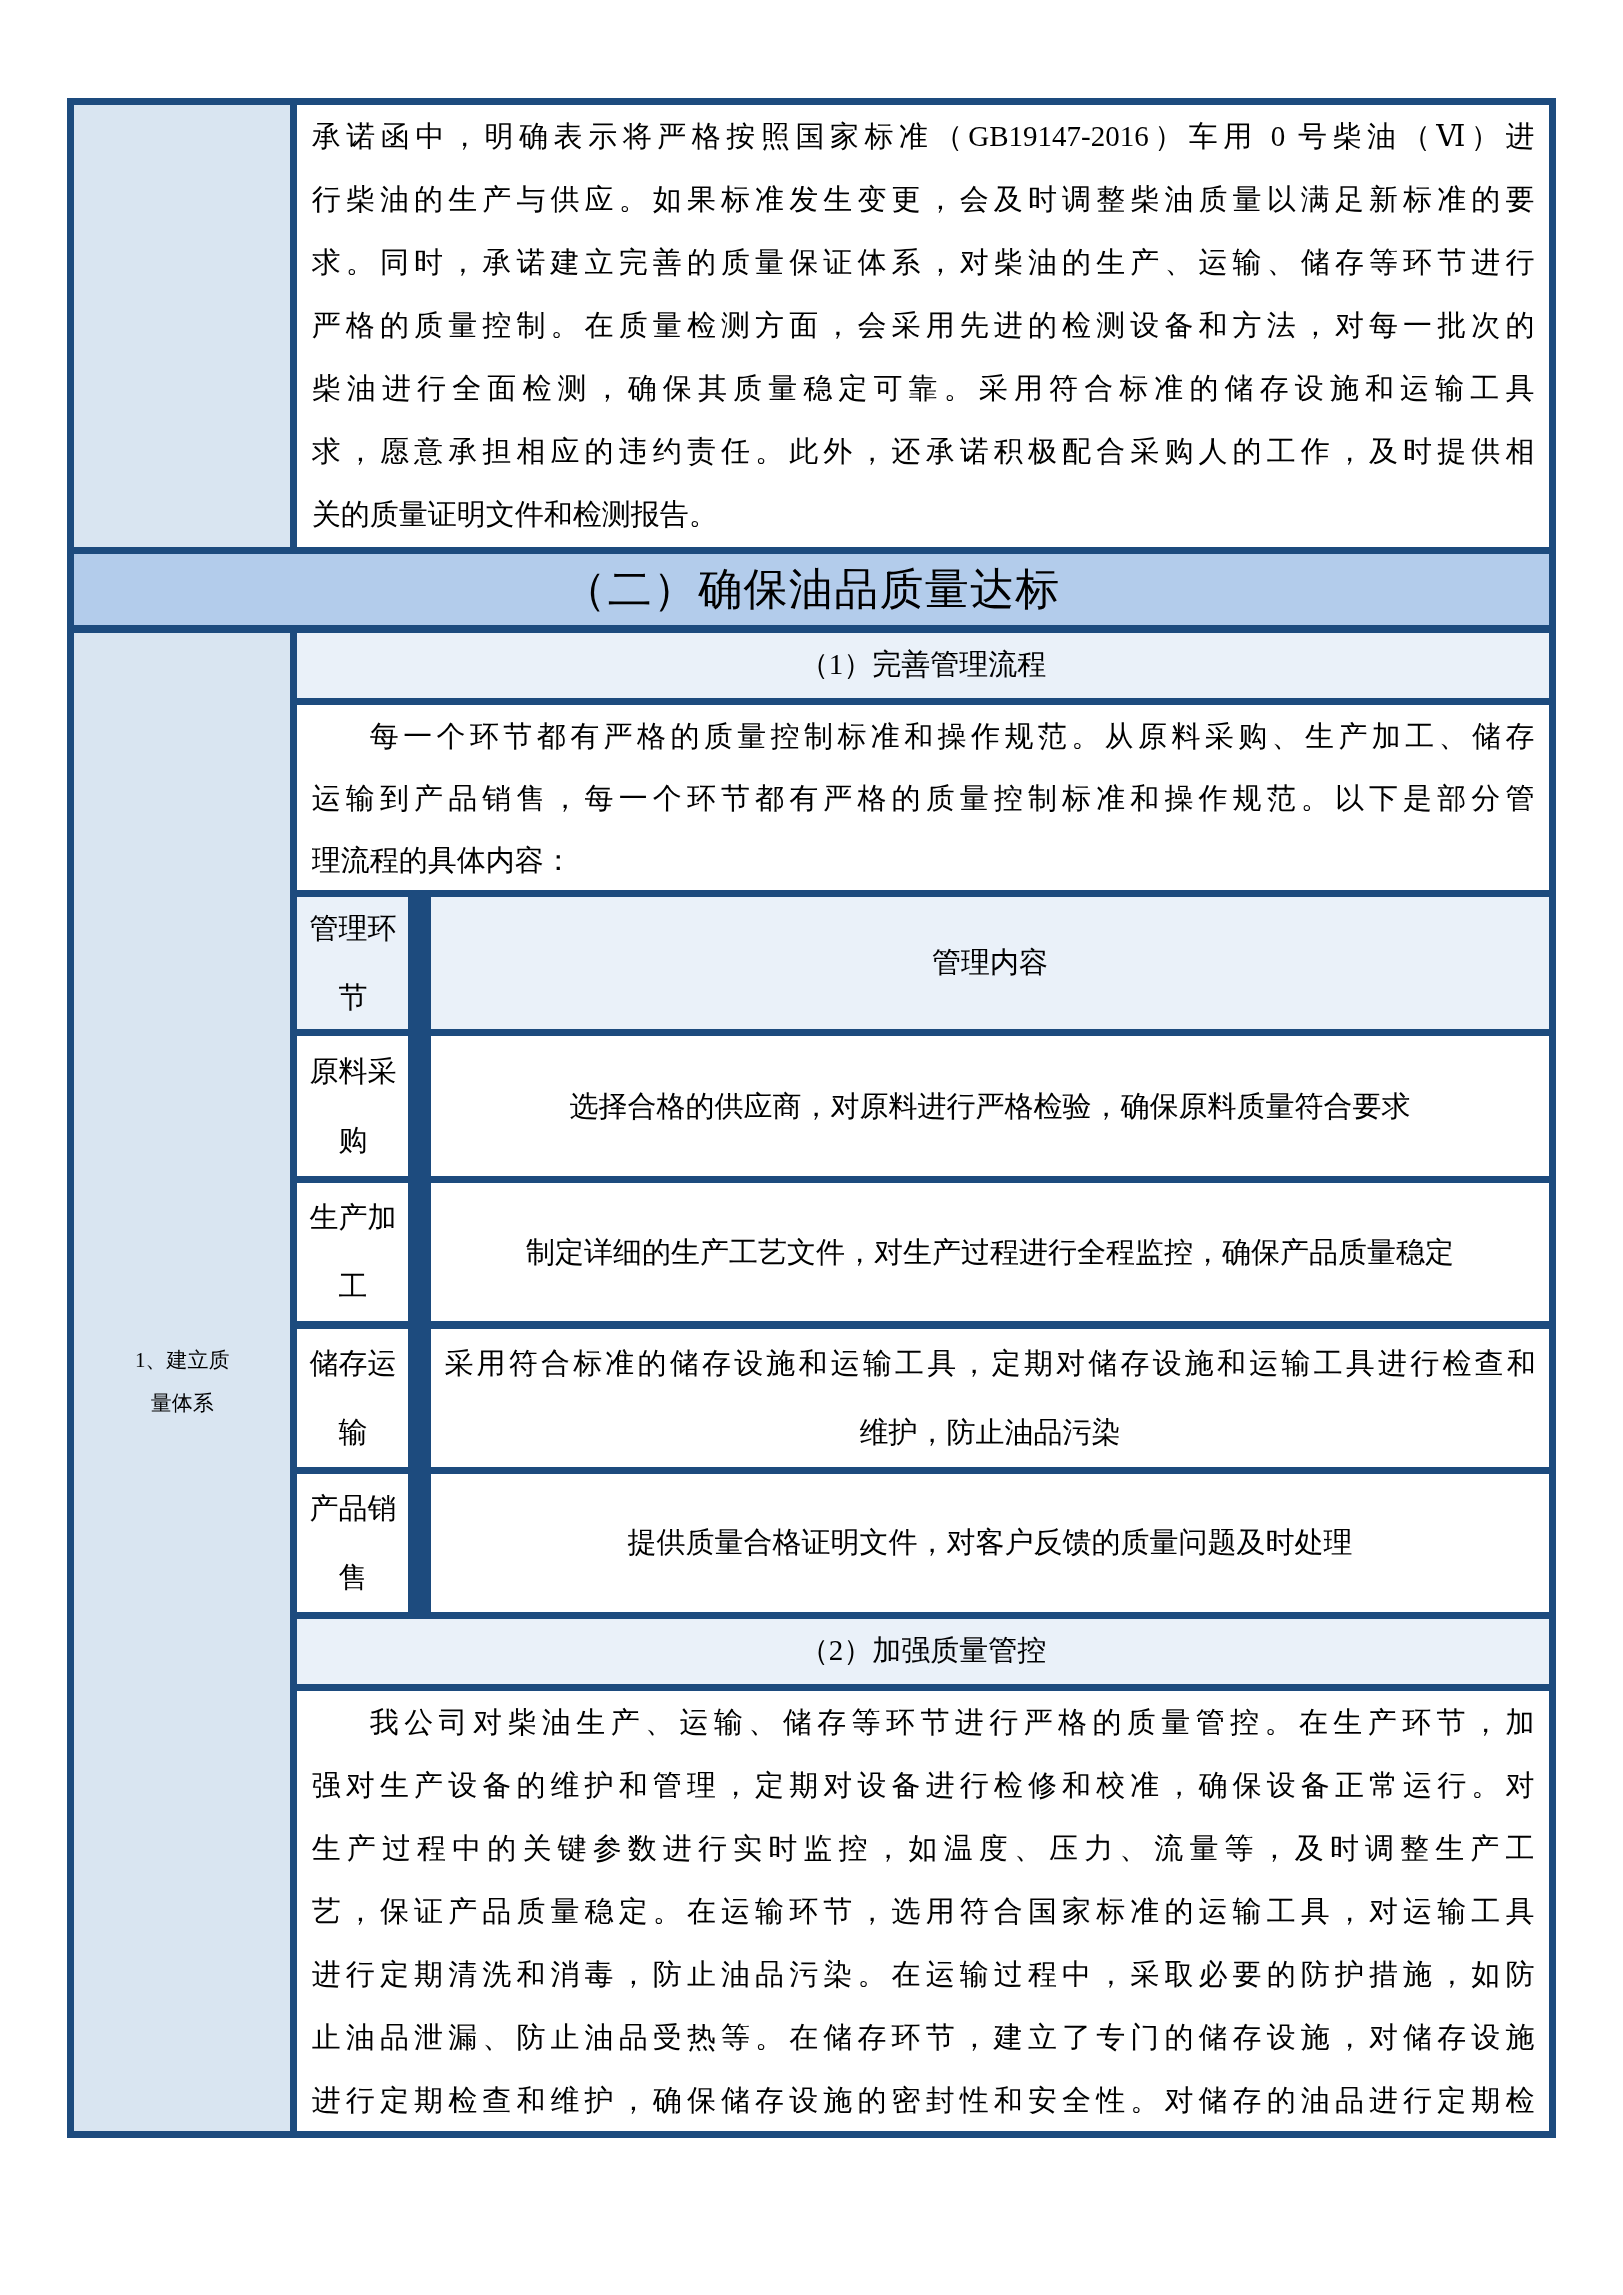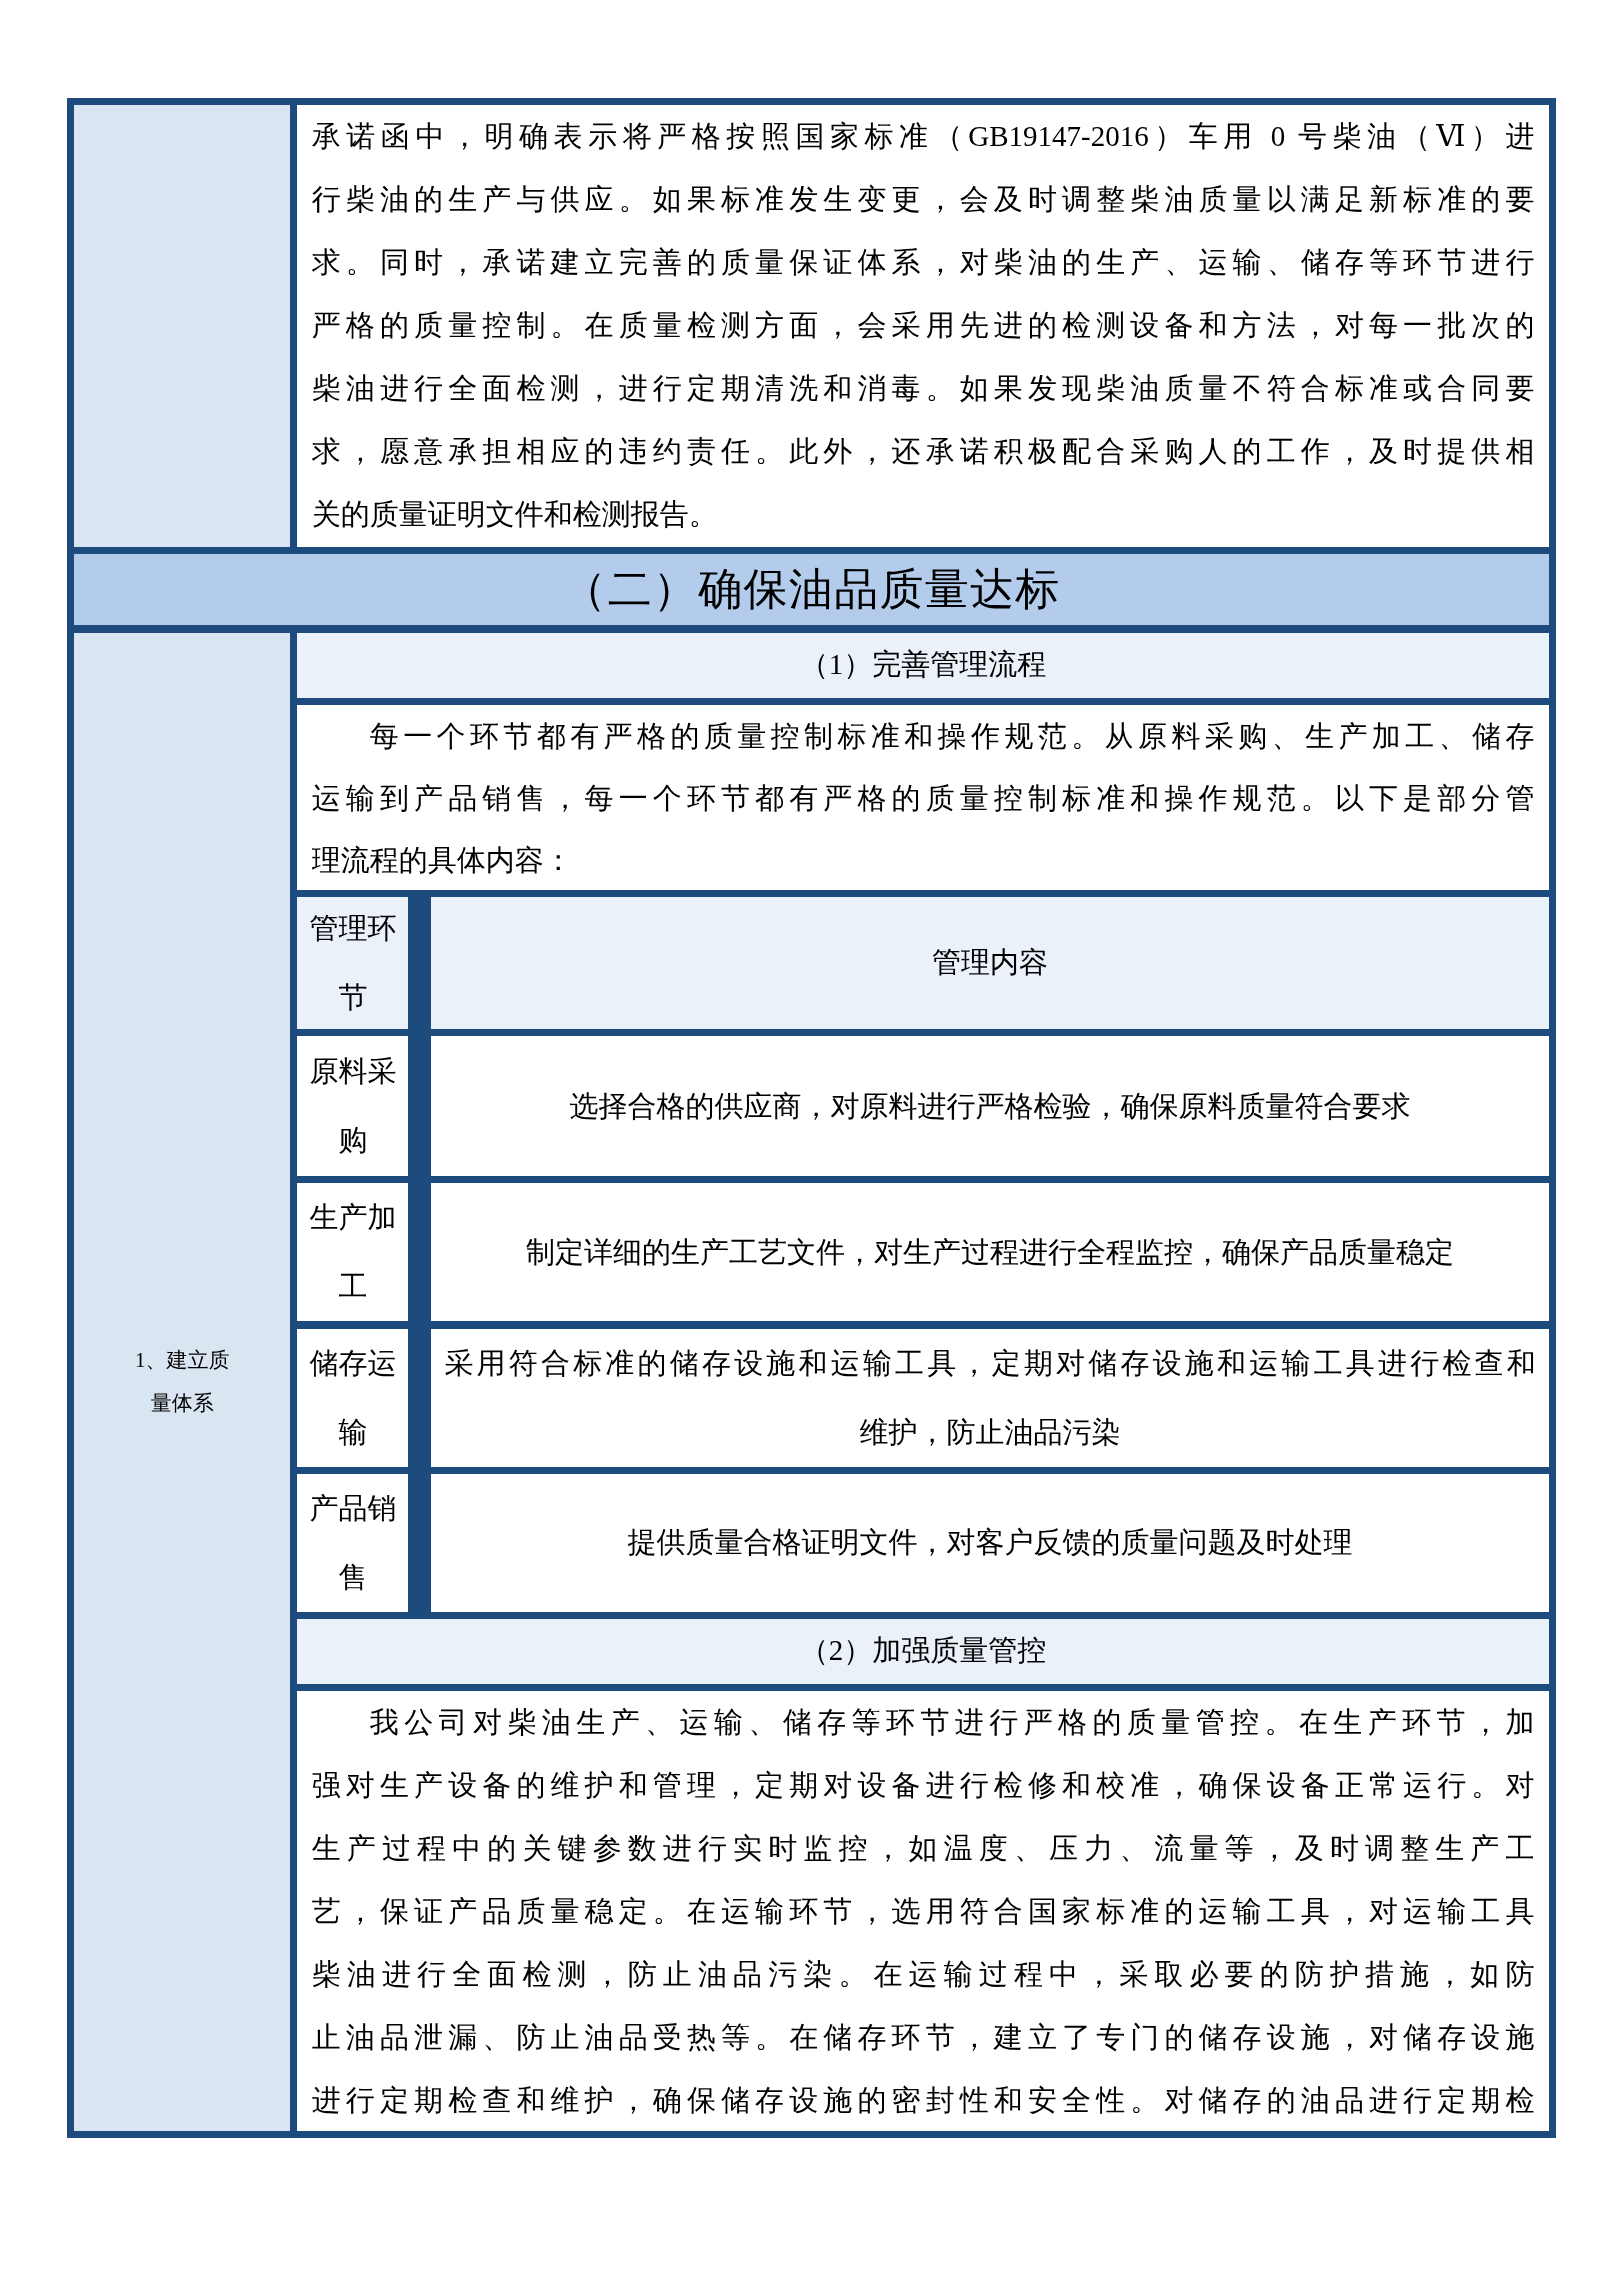--- a/index.html
+++ b/index.html
@@ -91,21 +91,21 @@
 
 <div class="doc-table">
 
   <div class="trow row-continuation">
     <div class="leftcol"></div>
     <div class="para-cell">
       <div class="tline">承诺函中，明确表示将严格按照国家标准（GB19147-2016）车用 0 号柴油（Ⅵ）进</div>
       <div class="tline">行柴油的生产与供应。如果标准发生变更，会及时调整柴油质量以满足新标准的要</div>
       <div class="tline">求。同时，承诺建立完善的质量保证体系，对柴油的生产、运输、储存等环节进行</div>
       <div class="tline">严格的质量控制。在质量检测方面，会采用先进的检测设备和方法，对每一批次的</div>
-      <div class="tline">柴油进行全面检测，进行定期清洗和消毒。如果发现柴油质量不符合标准或合同要</div>
+      <div class="tline">柴油进行全面检测，确保其质量稳定可靠。采用符合标准的储存设施和运输工具</div>
       <div class="tline">求，愿意承担相应的违约责任。此外，还承诺积极配合采购人的工作，及时提供相</div>
       <div class="tline last">关的质量证明文件和检测报告。</div>
     </div>
   </div>
 
   <div class="band-section">
     <span>（二）确保油品质量达标</span>
   </div>
 
   <div class="trow row-main">
@@ -168,21 +168,21 @@
 
       <div class="subband subband-2">
         <span>（2）加强质量管控</span>
       </div>
 
       <div class="para3-cell">
         <div class="tline indent">我公司对柴油生产、运输、储存等环节进行严格的质量管控。在生产环节，加</div>
         <div class="tline">强对生产设备的维护和管理，定期对设备进行检修和校准，确保设备正常运行。对</div>
         <div class="tline">生产过程中的关键参数进行实时监控，如温度、压力、流量等，及时调整生产工</div>
         <div class="tline">艺，保证产品质量稳定。在运输环节，选用符合国家标准的运输工具，对运输工具</div>
-        <div class="tline">柴油进行全面检测，防止油品污染。在运输过程中，采取必要的防护措施，如防</div>
+        <div class="tline">进行定期清洗和消毒，防止油品污染。在运输过程中，采取必要的防护措施，如防</div>
         <div class="tline">止油品泄漏、防止油品受热等。在储存环节，建立了专门的储存设施，对储存设施</div>
         <div class="tline">进行定期检查和维护，确保储存设施的密封性和安全性。对储存的油品进行定期检</div>
       </div>
 
     </div>
   </div>
 
 </div>
 
 

